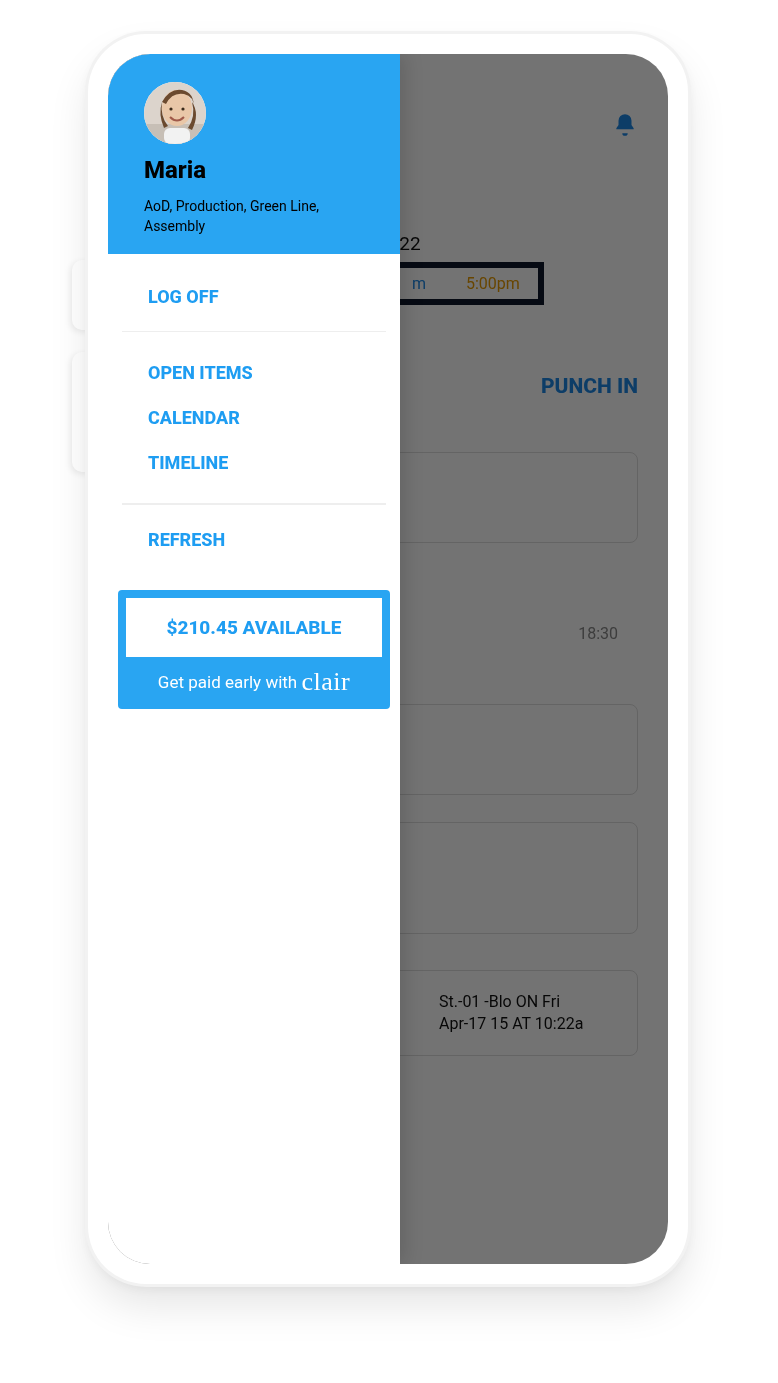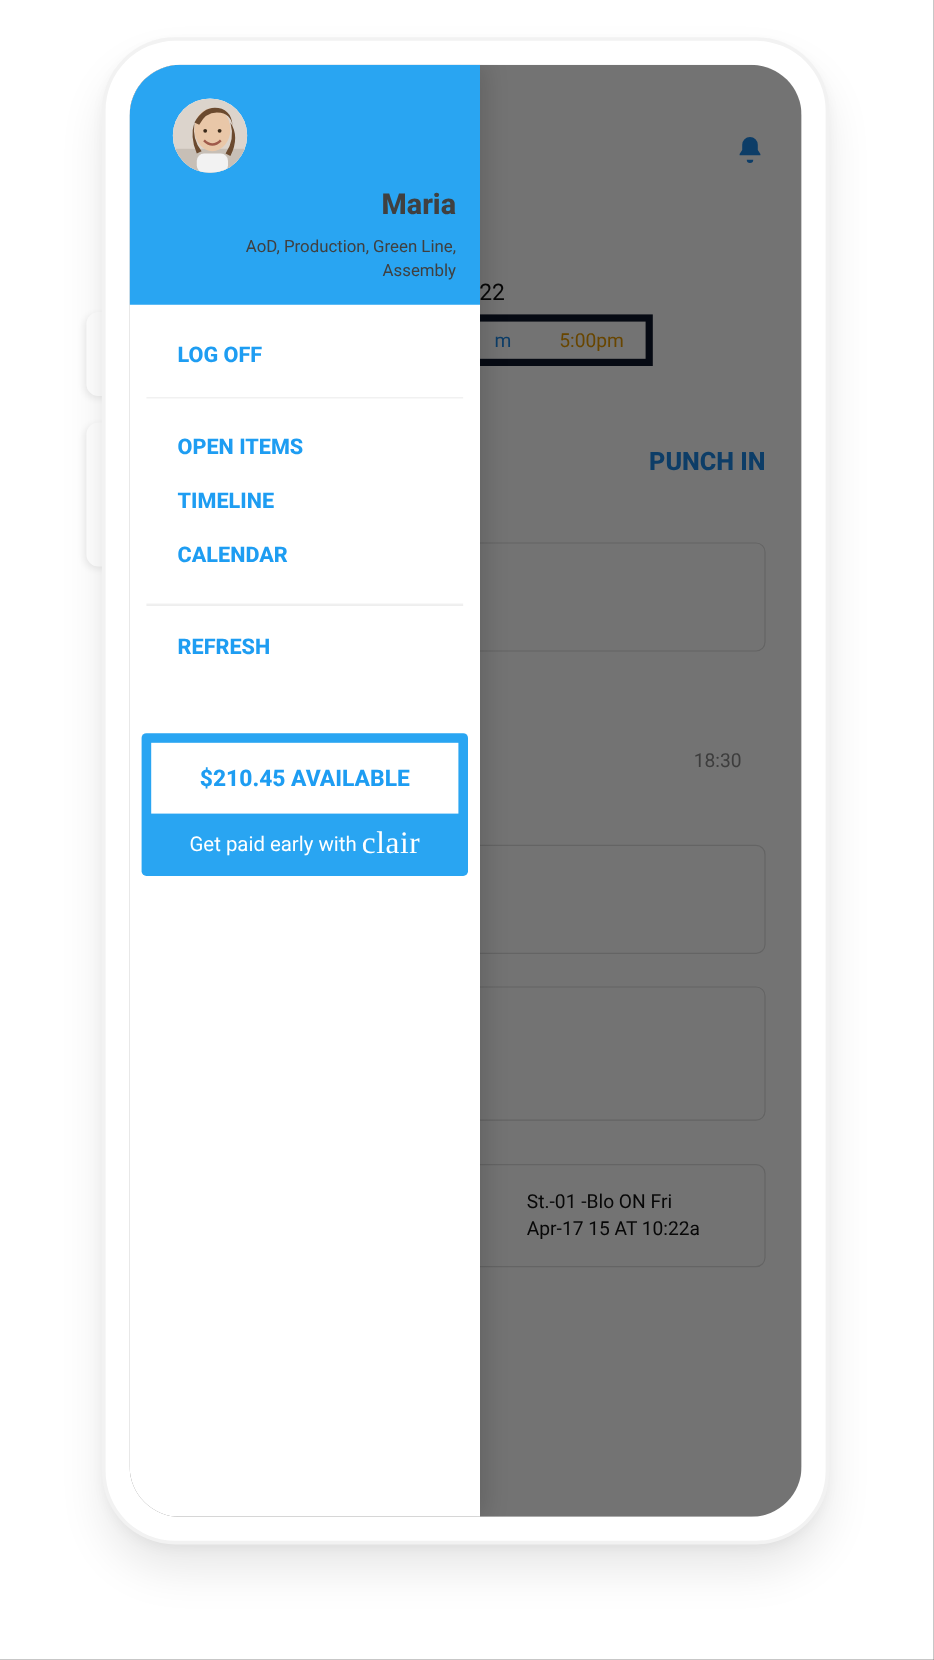--- a/index.html
+++ b/index.html
@@ -53,23 +53,22 @@
   
   .scrim { position:absolute; inset:0; background:rgba(0,0,0,0.55); }
 
   
   .drawer {
     position:absolute; left:0; top:0; bottom:0; width:292px; background:#fff; 
     border-top-left-radius:42px;
     box-shadow: 4px 0 20px rgba(0,0,0,0.15);
   }
   .drawer-header {
-    background:#29a5f2; color:#404040; padding:28px 20px 18px 36px;
+    background:#29a5f2; color:#000000; padding:28px 20px 18px 36px;
     border-top-left-radius:42px;
-    text-align:right;
   }
   .avatar {
     width:62px; height:62px; border-radius:50%; overflow:hidden;
     margin-bottom:12px; position:relative; background:#fff;
   }
   .avatar svg { width:62px; height:62px; display:block; }
   .first-name { font-size:24px; font-weight:800; }
   .last-name  { font-size:19px; font-weight:400; margin-top:2px; }
   .meta { font-size:14px; margin-top:12px; line-height:20px; }
 
@@ -78,21 +77,21 @@
     padding:24px 0 24px 40px;
     color:#1e9df2; font-weight:800; font-size:18px;
     cursor:pointer;
   }
   .menu-sep { border-bottom:1px solid #eee; margin:0 14px; }
   .group .menu-item { padding:12px 0 12px 40px; }
   .group { padding:18px 0; }
 
   
   .clair {
-    margin:37px 10px 0 10px;
+    margin:16px 10px 0 10px;
     background:#29a5f2; border-radius:4px; padding:8px;
     text-align:center; color:#fff;
   }
   .clair-amount {
     background:#fff; color:#1e9df2; font-weight:800;
     font-size:19px; padding:18px 6px; margin-bottom:4px;
   }
   .clair-tagline { font-size:17px; padding:6px 0 4px 0; }
   .clair-tagline .clair-logo {
     font-family: Georgia, 'Times New Roman', serif;
@@ -182,22 +181,22 @@
         </div>
         <div class="first-name">Maria</div>
         <div class="meta">AoD, Production, Green Line, Assembly</div>
       </div>
 
       <div class="menu">
         <div class="menu-item">LOG OFF</div>
         <div class="menu-sep"></div>
         <div class="group">
           <div class="menu-item">OPEN ITEMS</div>
+          <div class="menu-item">CALENDAR</div>
           <div class="menu-item">TIMELINE</div>
-          <div class="menu-item">CALENDAR</div>
         </div>
         <div class="menu-sep"></div>
         <div class="menu-sep"></div>
         <div class="menu-item">REFRESH</div>
       </div>
 
       <div class="clair">
         <div class="clair-amount">$210.45 AVAILABLE</div>
         <div class="clair-tagline">
           <span>Get paid early with </span><span class="clair-logo">clair</span>

